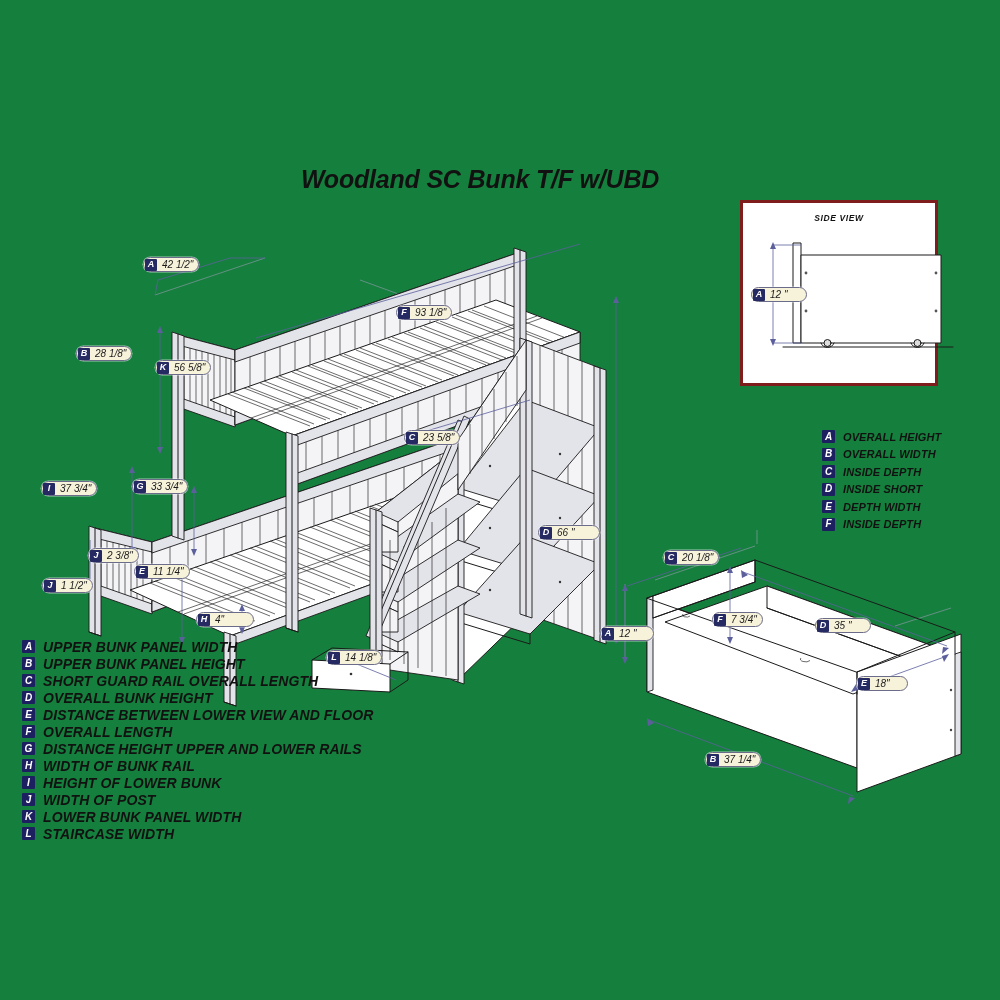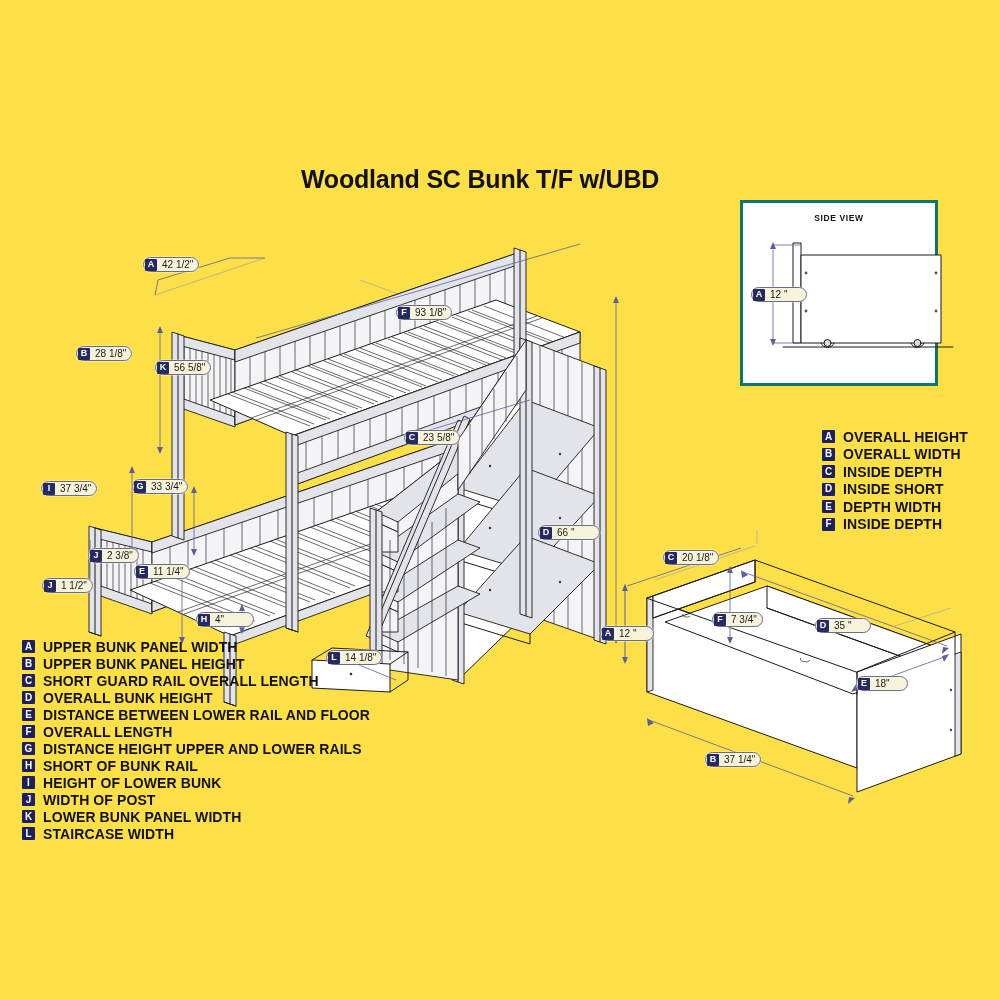--- a/index.html
+++ b/index.html
@@ -1,18 +1,18 @@
 <!DOCTYPE html>
 <html><head>
 <meta charset="utf-8">
 <style>
   html,body{margin:0;padding:0;background:#ffffff;}
   body{width:1000px;height:1000px;position:relative;overflow:hidden;
        font-family:"Liberation Sans","DejaVu Sans",sans-serif;}
-  #page{position:absolute;inset:0;background:#fde047;}
+  #page{position:absolute;inset:0;background:#15803d;font-style:italic;}
 
   
   .title{position:absolute;left:0;top:165px;width:960px;text-align:center;
          font-size:25px;font-weight:bold;color:#111;letter-spacing:-0.2px;}
 
   
   .cal{position:absolute;display:flex;align-items:center;
        background:#f7f2da;border:1px solid #6b6b8a;border-radius:9px;
        height:15px;padding:0 5px 0 1px;box-sizing:border-box;
        box-shadow:0 0 0 0.5px rgba(255,255,255,.6);white-space:nowrap;z-index:6;}
@@ -28,25 +28,25 @@
   .legend .k{display:inline-flex;align-items:center;justify-content:center;
              width:13px;height:13px;background:#1d2060;color:#fff;
              font-size:10px;font-weight:bold;line-height:1;margin-right:8px;
              flex:0 0 auto;border-radius:1px;}
   .legend .t{font-size:14px;font-weight:bold;color:#111;letter-spacing:.1px;}
 
   #legend-main{left:22px;top:638px;}
   #legend-main .row{height:17px;}
   #legend-drawer{left:822px;top:428px;}
   #legend-drawer .row{height:17.5px;}
-  #legend-drawer .t{font-size:14px;}
+  #legend-drawer .t{font-size:11px;}
 
   
   #sideview{position:absolute;left:740px;top:200px;width:198px;height:186px;
-            border:3px solid #0f766e;background:#fff;box-sizing:border-box;}
+            border:3px solid #7f1d1d;background:#fff;box-sizing:border-box;}
   #sideview .sv-title{position:absolute;left:0;top:10px;width:100%;
             text-align:center;font-size:8.5px;font-weight:bold;color:#111;
             letter-spacing:.6px;}
 
   svg{display:block;}
   .ln{fill:none;stroke:#1a1a1a;stroke-width:1;stroke-linejoin:round;stroke-linecap:round;}
   .lnT{fill:none;stroke:#2b2b2b;stroke-width:0.7;}
   .fc{fill:#ffffff;stroke:#1a1a1a;stroke-width:1;stroke-linejoin:round;}
   .fcL{fill:#f4f4f7;stroke:#1a1a1a;stroke-width:0.9;stroke-linejoin:round;}
   .fcD{fill:#e3e3ea;stroke:#1a1a1a;stroke-width:0.9;stroke-linejoin:round;}
@@ -628,33 +628,33 @@
     <div class="row">
       <span class="k">C</span>
       <span class="t">SHORT GUARD RAIL OVERALL LENGTH</span>
     </div>
     <div class="row">
       <span class="k">D</span>
       <span class="t">OVERALL BUNK HEIGHT</span>
     </div>
     <div class="row">
       <span class="k">E</span>
-      <span class="t">DISTANCE BETWEEN LOWER RAIL AND FLOOR</span>
+      <span class="t">DISTANCE BETWEEN LOWER VIEW AND FLOOR</span>
     </div>
     <div class="row">
       <span class="k">F</span>
       <span class="t">OVERALL LENGTH</span>
     </div>
     <div class="row">
       <span class="k">G</span>
       <span class="t">DISTANCE HEIGHT UPPER AND LOWER RAILS</span>
     </div>
     <div class="row">
       <span class="k">H</span>
-      <span class="t">SHORT OF BUNK RAIL</span>
+      <span class="t">WIDTH OF BUNK RAIL</span>
     </div>
     <div class="row">
       <span class="k">I</span>
       <span class="t">HEIGHT OF LOWER BUNK</span>
     </div>
     <div class="row">
       <span class="k">J</span>
       <span class="t">WIDTH OF POST</span>
     </div>
     <div class="row">

